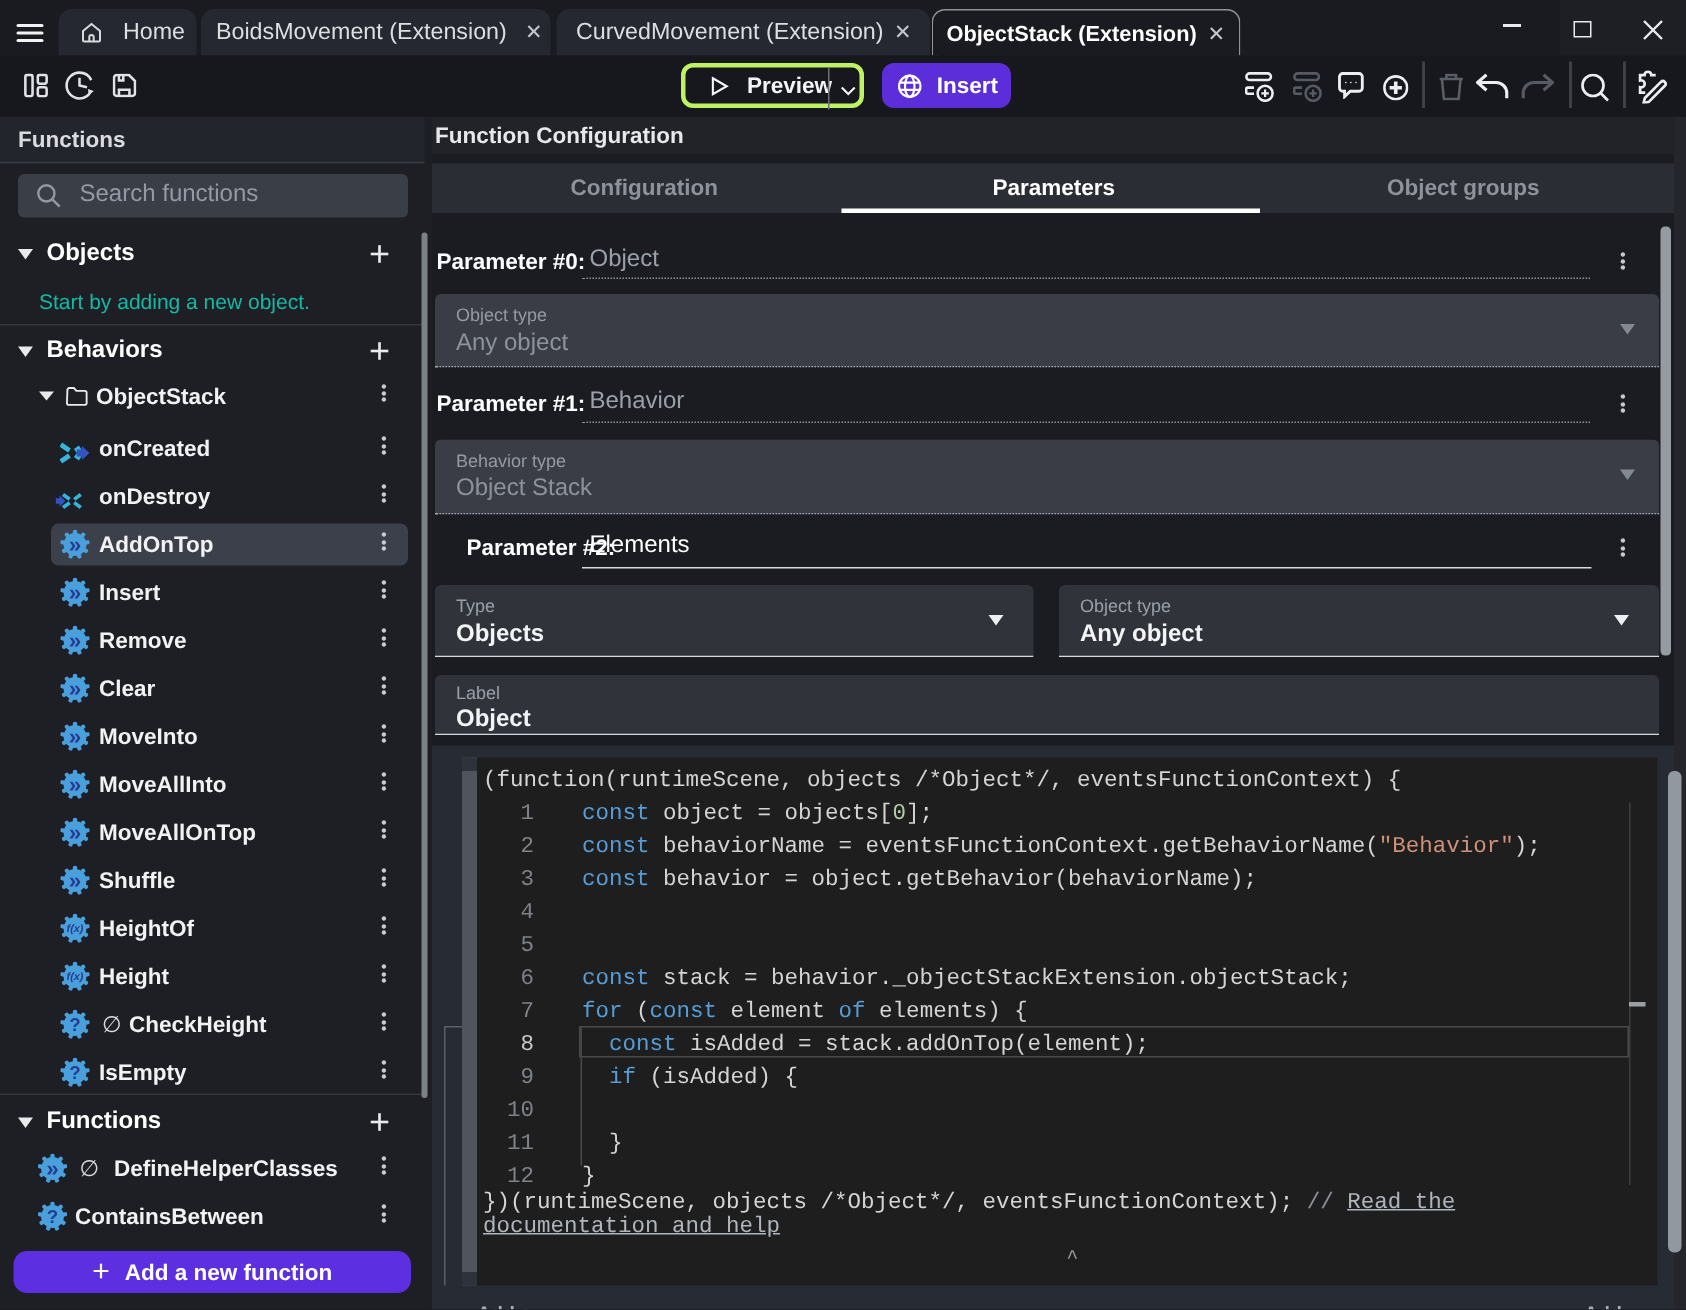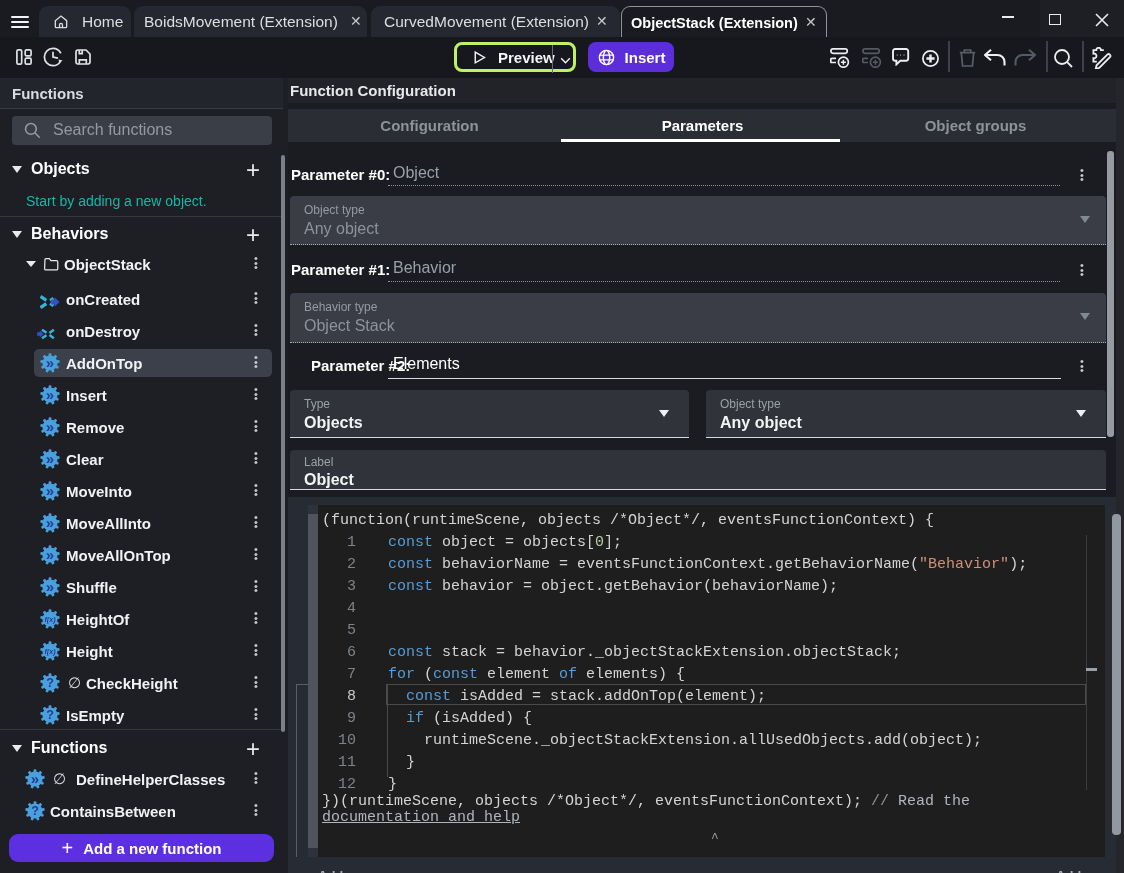--- a/index.html
+++ b/index.html
@@ -574,30 +574,29 @@
 <div class="ln" style="left:0; top:117px;">5</div>
 <div class="ln" style="left:0; top:139px;">6</div>
 <div class="cl" style="left:70px; top:139px;"><span class="kw">const</span> stack = behavior._objectStackExtension.objectStack;</div>
 <div class="ln" style="left:0; top:161px;">7</div>
 <div class="cl" style="left:70px; top:161px;"><span class="kw">for</span> (<span class="kw">const</span> element <span class="kw">of</span> elements) {</div>
 <div class="ln" style="left:0; top:183px; color:#c8c8c8;">8</div>
 <div class="cl" style="left:70px; top:183px;">  <span class="kw">const</span> isAdded = stack.addOnTop(element);</div>
 <div class="ln" style="left:0; top:205px;">9</div>
 <div class="cl" style="left:70px; top:205px;">  <span class="kw">if</span> (isAdded) {</div>
 <div class="ln" style="left:0; top:227px;">10</div>
-<div class="cl" style="left:70px; top:227px;">    runtimeScene._objectStackExtension.allUsedObjects.add(object);</div>
 <div class="ln" style="left:0; top:249px;">11</div>
 <div class="cl" style="left:70px; top:249px;">  }</div>
 <div class="ln" style="left:0; top:271px;">12</div>
 <div class="cl" style="left:70px; top:271px;">}</div>
 <div style="position:absolute; left:68px; top:179px; width:700px; height:21px; border:1px solid #4a4a4a;"></div>
 <div style="position:absolute; left:69px; top:180px; width:1px; height:92px; background:#46494e;"></div>
 <div style="position:absolute; left:768px; top:30px; width:1px; height:255px; background:#3a3e44;"></div>
 <div style="position:absolute; left:768px; top:163px; width:11px; height:3px; background:#9aa0a6;"></div>
-<div class="cl" style="left:4px; top:288px;">})(runtimeScene, objects /*Object*/, eventsFunctionContext); <span style="color:#8d9199">// </span><span style="color:#b0b5bc; ">Read the</span></div>
+<div class="cl" style="left:4px; top:288px;">})(runtimeScene, objects /*Object*/, eventsFunctionContext); <span style="color:#8d9199">// </span><span style="color:#b0b5bc; text-decoration:underline;">Read the</span></div>
 <div class="cl" style="left:4px; top:304px;"><span style="color:#b0b5bc; text-decoration:underline;">documentation and help</span></div>
 <div style="position:absolute; left:393px; top:326px; color:#9aa0a8; font-size:13px;">^</div>
 </div>
 
 <div class="abs" style="left:1116px; top:78px; width:8px; height:795px; background:#24262c;"></div>
 <div class="abs" style="left:1107px; top:151px; width:6.5px; height:286px; background:#969aa1; border-radius:3px;"></div>
 <div class="abs" style="left:1112px; top:514px; width:9px; height:321px; background:#9298a0; border-radius:4px;"></div>
 <div class="abs" style="left:280.5px; top:155px; width:4px; height:577px; background:#7c8188; border-radius:2px;"></div>
 
 <div class="abs" style="left:318px; top:868px; width:120px; height:5px; overflow:hidden; color:#a8adb5; font-size:13px; font-weight:bold;">Add a</div>

